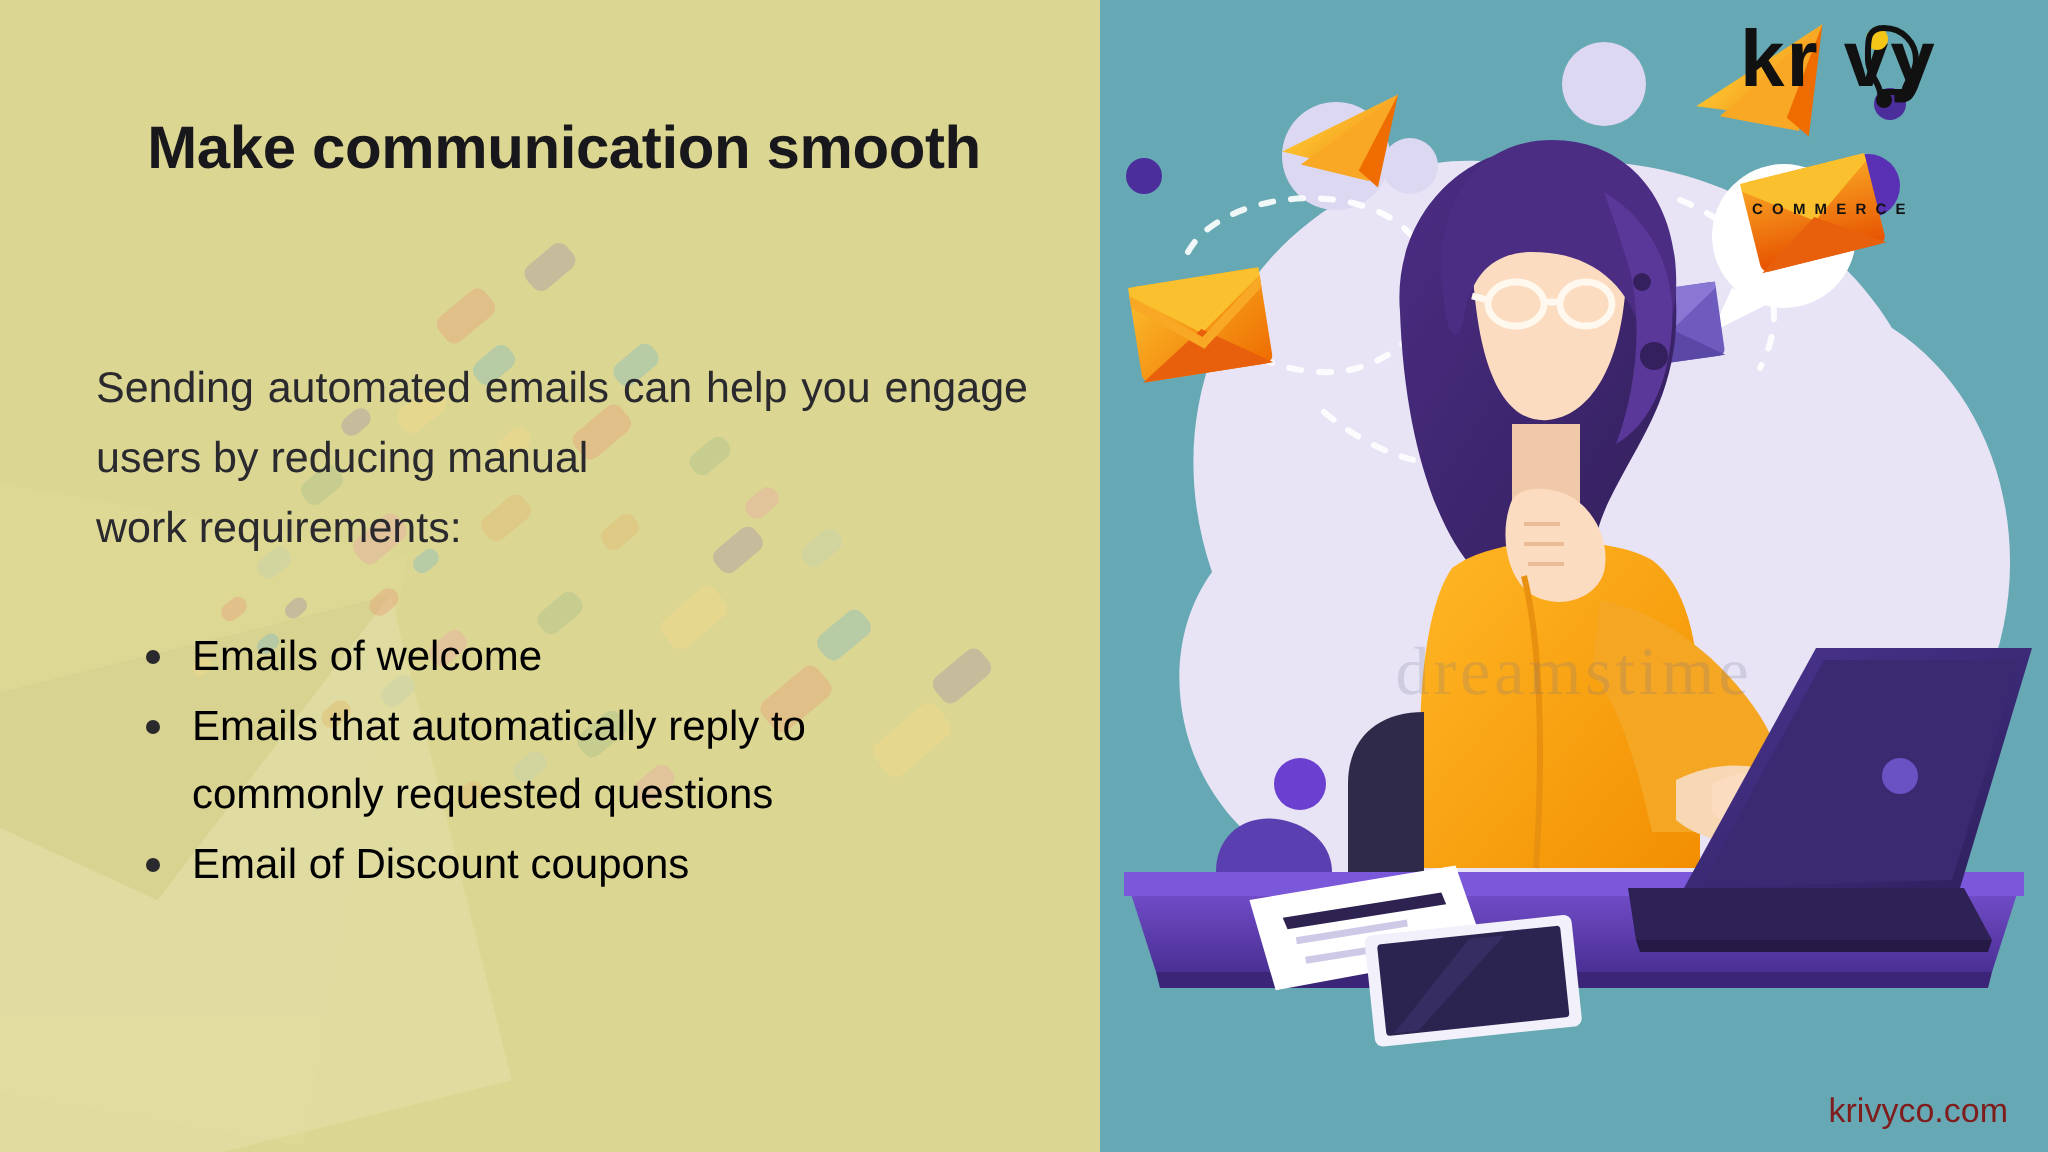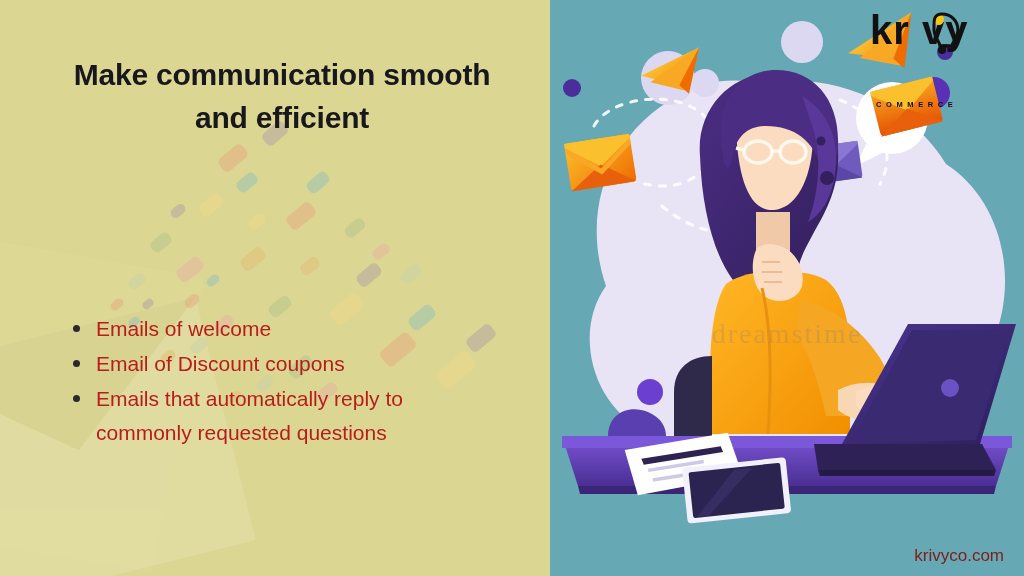--- a/index.html
+++ b/index.html
@@ -79,21 +79,21 @@
     text-align:justify;
   }
   .para span.lastline { display:block; text-align:left; }
 
   .bullets {
     position:absolute;
     left:70px; top:312px;
     width:450px;
     font-size:21px;
     line-height:1.62;
-    color:#b91c1c;
+    color:#000000;
     list-style:none;
   }
   .bullets li {
     position:relative;
     padding-left:26px;
     margin-bottom:1px;
     text-align:justify;
   }
   .bullets li:before {
     content:"";
@@ -136,21 +136,21 @@
     color:#7f1d1d;
   }
 
   
   .illo { position:absolute; left:0; top:0; width:474px; height:576px; }
   .watermark-text {
     position:absolute;
     left:62px; top:318px;
     width:350px;
     text-align:center;
-    font-size:28px;
+    font-size:34px;
     color:rgba(120,120,140,.22);
     letter-spacing:2px;
     font-family:"Liberation Serif", serif;
     pointer-events:none;
   }
 </style>
 </head>
 <body>
 
 <div class="slide">
@@ -194,28 +194,32 @@
         <div class="confetti" style="left: 400px; top: 268px; width: 22px; height: 12px; transform: rotate(-40deg); background: rgb(201, 211, 166); opacity: 0.54;"></div>
         <div class="confetti" style="left: 300px; top: 260px; width: 20px; height: 12px; transform: rotate(-40deg); background: rgb(223, 194, 122); opacity: 0.6;"></div>
         <div class="confetti" style="left: 184px; top: 296px; width: 16px; height: 10px; transform: rotate(-40deg); background: rgb(232, 160, 122); opacity: 0.42;"></div>
         <div class="confetti" style="left: 206px; top: 276px; width: 14px; height: 9px; transform: rotate(-40deg); background: rgb(142, 191, 184); opacity: 0.48;"></div>
         <div class="confetti" style="left: 248px; top: 216px; width: 18px; height: 11px; transform: rotate(-40deg); background: rgb(239, 217, 138); opacity: 0.54;"></div>
         <div class="confetti" style="left: 170px; top: 206px; width: 16px; height: 10px; transform: rotate(-40deg); background: rgb(183, 169, 160); opacity: 0.6;"></div>
       </div>
 
     <div class="headline">
       <span>Make communication smooth</span><br>
-      <span>and efficient</span>
     </div>
 
+    <div class="para">
+      <span>Sending automated emails can help</span>
+      <span>you engage users by reducing manual</span>
+      <span class="lastline">work requirements:</span>
+    </div>
 
     <ul class="bullets" id="bullet-list">
         <li><span>Emails of welcome</span></li>
+        <li><span>Emails that automatically reply to</span><span class="tail">commonly requested questions</span></li>
         <li><span>Email of Discount coupons</span></li>
-        <li><span>Emails that automatically reply to</span><span class="tail">commonly requested questions</span></li>
       </ul>
   </div>
 
   <div class="panel-right">
 
     <svg class="illo" viewBox="0 0 474 576">
       <defs>
         <linearGradient id="gOrange" x1="0" y1="0" x2="1" y2="1">
           <stop offset="0" stop-color="#fbc02d"></stop>
             <stop offset="1" stop-color="#ef6c00"></stop>

